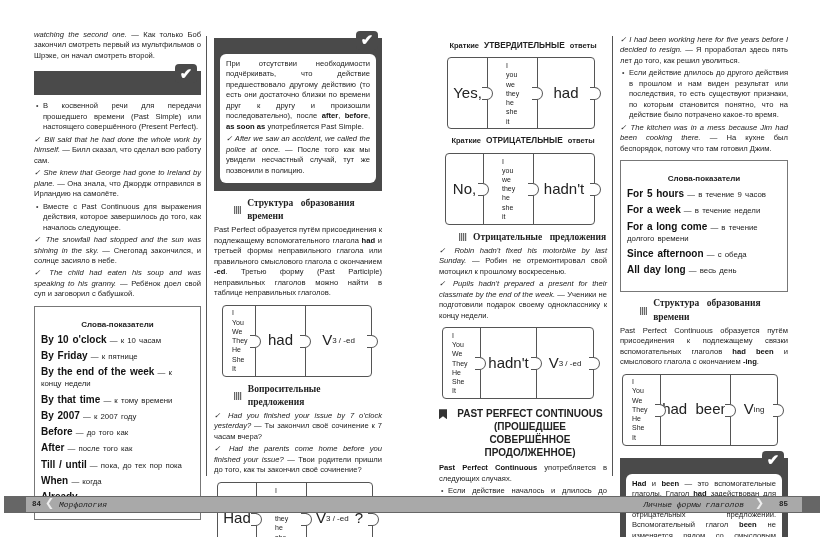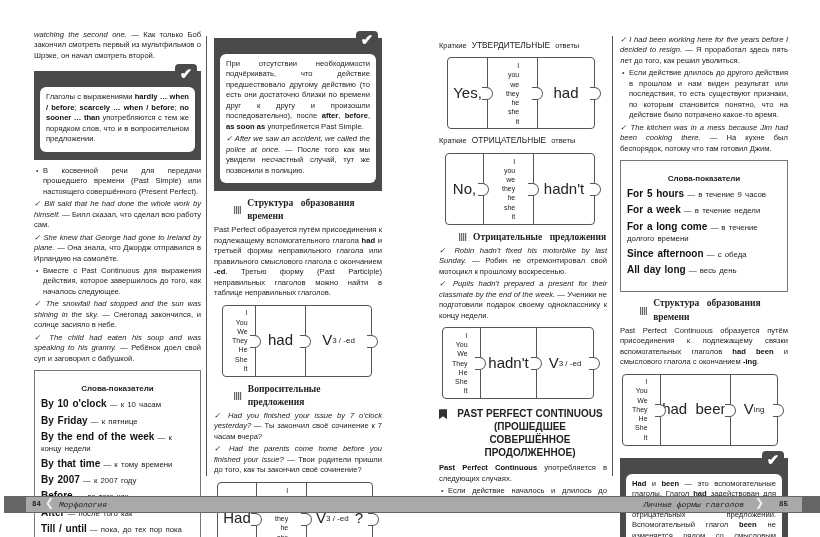--- a/index.html
+++ b/index.html
@@ -29,29 +29,29 @@
   .sq { display: inline-block; width: 8px; height: 8px; background: repeating-linear-gradient(90deg, #666 0 1px, #ddd 1px 2px); margin-right: 6px; }
 
   
   .kw { border: 1px solid #777; padding: 12px 6px; margin-top: 6px; }
   .kw-title { text-align: center; font-weight: bold; font-size: 8px; margin-bottom: 3px; }
   .kw-row { font-size: 7.8px; margin-bottom: 2.5px; word-spacing: 1px; }
   .kw-row b { font-size: 10px; }
 
   
   .puzzle { display: flex; border: 1px solid #555; border-radius: 4px; height: 72px; margin: 6px 0; position: relative; background: #fff; }
-  .pc { position: relative; display: flex; align-items: center; justify-content: center; border-right: 1px solid #555; text-align: right; }
+  .pc { position: relative; display: flex; align-items: center; justify-content: center; border-right: 1px solid #555; }
   .pc:last-child { border-right: none; }
   .pc .knob { position: absolute; right: -6px; top: 50%; width: 11px; height: 13px; margin-top: -6px; border: 1px solid #555; border-left: none; border-radius: 0 7px 7px 0; background: #fff; z-index: 2; }
   .pc .knob-last { right: -7px; }
   .pron { flex-direction: column; font-size: 7px; line-height: 1.32; align-items: flex-start; padding-left: 9px; }
   .big { font-size: 15px; }
   .sub { font-size: 8px; vertical-align: sub; }
 
-  .ans-title { font-weight: normal; font-size: 7.5px; margin: 4px 0 3px 0; word-spacing: 3px; }
+  .ans-title { text-align: center; font-weight: bold; font-size: 7.5px; margin: 4px 0 3px 0; word-spacing: 3px; }
 
   .ppc-title { display: flex; justify-content: center; align-items: flex-start; text-align: center; font-weight: bold; font-size: 10px; line-height: 1.3; margin: 8px 0 4px 0; }
   .bookmark { width: 8px; height: 10px; background: #333; clip-path: polygon(0 0,100% 0,100% 100%,50% 70%,0 100%); margin-right: 6px; margin-top: 2px; flex-shrink: 0; }
 
   
   .footer { position: absolute; left: 4px; top: 496px; width: 820px; height: 17px; background: #a9a9a9; border-top: 1px solid #666; border-bottom: 1px solid #666; font-family: Liberation Mono, monospace; }
   .ft-dark-l { position: absolute; left: 0; top: 0; width: 22px; height: 100%; background: #666; }
   .ft-dark-r { position: absolute; right: 0; top: 0; width: 22px; height: 100%; background: #666; }
   .ft-num { position: absolute; top: 2px; font-size: 7.5px; font-weight: bold; color: #222; }
   .ft-label { position: absolute; top: 2px; font-size: 8px; font-style: italic; color: #222; }
@@ -61,23 +61,20 @@
 <body>
 
 <div class="vline" style="left:206px; top:36px; height:440px;"></div>
 <div class="vline" style="left:612px; top:36px; height:440px;"></div>
 
 <div class="col col1">
   <p><span class="ex">watching the second one.</span><span> — Как только Боб закончил смотреть первый из мультфильмов о Шрэке, он начал смотреть второй.</span></p>
 
   <div class="note" style="margin-top:10px;">
     <div class="check">✔</div>
-    <div class="note-inner">
-      <p><span>Глаголы с выражениями </span><b>hardly … when / before</b><span>; </span><b>scarcely … when / before</b><span>; </span><b>no sooner … than</b><span> употребляются с тем же порядком слов, что и в вопросительном предложении.</span></p>
-    </div>
   </div>
 
   <div class="bullet">В косвенной речи для передачи прошедшего времени (Past Simple) или настоящего совершённого (Present Perfect).</div>
   <p><span class="ex">✓ Bill said that he had done the whole work by himself.</span><span> — Билл сказал, что сделал всю работу сам.</span></p>
   <p><span class="ex">✓ She knew that George had gone to Ireland by plane.</span><span> — Она знала, что Джордж отправился в Ирландию на самолёте.</span></p>
   <div class="bullet">Вместе с Past Continuous для выражения действия, которое завершилось до того, как началось следующее.</div>
   <p><span class="ex">✓ The snowfall had stopped and the sun was shining in the sky.</span><span> — Снегопад закончился, и солнце засияло в небе.</span></p>
   <p><span class="ex">✓ The child had eaten his soup and was speaking to his granny.</span><span> — Ребёнок доел свой суп и заговорил с бабушкой.</span></p>
 
   <div class="kw">

